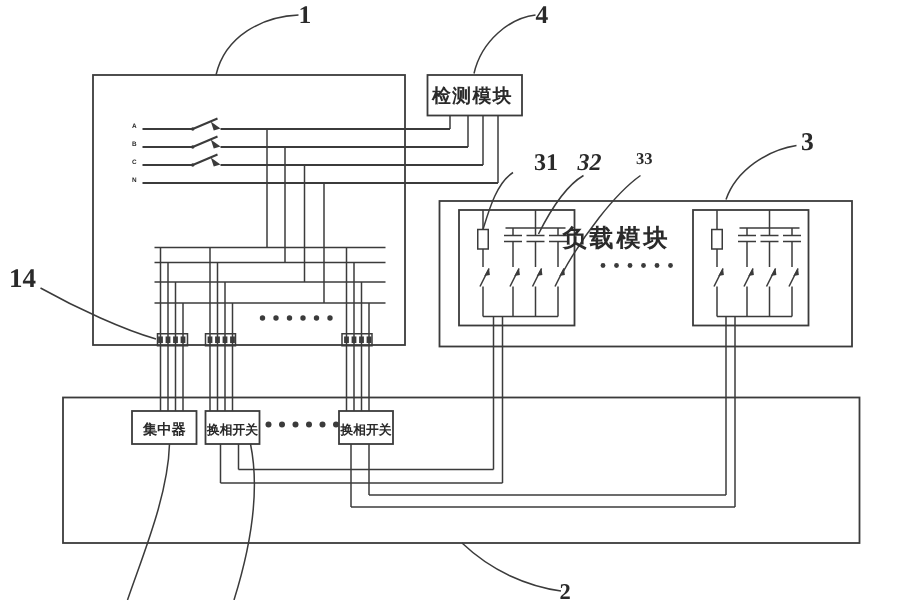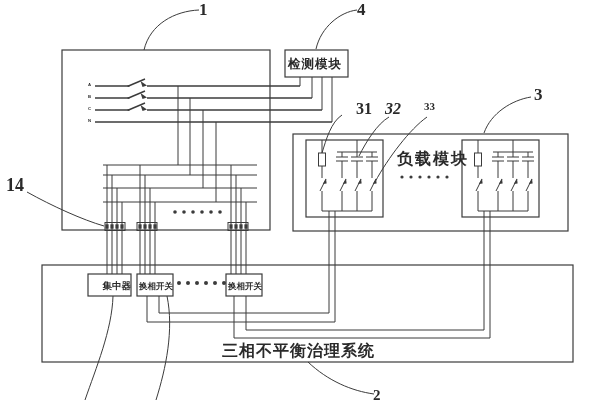--- a/index.html
+++ b/index.html
@@ -3,21 +3,21 @@
 <meta charset="utf-8">
 <style>
   html,body{margin:0;padding:0;background:#fff;width:600px;height:400px;overflow:hidden;}
   #fig{position:relative;width:600px;height:400px;background:#ffffff;
        font-family:"Liberation Sans","DejaVu Sans",sans-serif;color:#2a2a2a;}
   #wires{position:absolute;left:0;top:0;}
   .lbl{position:absolute;white-space:nowrap;color:#2a2a2a;}
   .cjk{font-weight:bold;letter-spacing:2px;}
   .ref{font-family:"Liberation Serif","DejaVu Serif",serif;font-weight:bold;}
   .tiny{font-size:5px;letter-spacing:0;font-weight:bold;transform:scale(.85);transform-origin:left top;}
-  .ctr{text-align:right;}
+  .ctr{text-align:center;}
 </style>
 </head>
 <body>
 
 <div id="fig">
 
 <svg id="wires" width="600" height="400" viewBox="0 0 600 400" stroke="#3b3b3b" fill="none" stroke-width="1">
   <defs>
 
     <g id="capbr">
@@ -191,22 +191,21 @@
     <path d="M 389,117 C 377,124 366,142 359,156"></path>
     <path d="M 427,117 C 410,129 388,158 375,182"></path>
     <path d="M 27,192 C 52,206 83,220 104,226"></path>
     <path d="M 308,362 C 328,381 352,391 374,394"></path>
     <path d="M 113,296 C 112,330 96,368 85,400"></path>
     <path d="M 167,296 C 174,330 166,368 156,400"></path>
   </g>
 </svg>
 
   <div class="lbl cjk" style="left:288px;top:56px;font-size:12.5px;letter-spacing:1px;">检测模块</div>
-  <div class="lbl cjk" style="left:397px;top:149px;font-size:16px;font-family:Liberation Mono, monospace;">负载模块</div>
-  <div class="lbl cjk" style="left:222px;top:341px;font-size:16px;letter-spacing:1px;">三相不平衡治理系统</div>
+  <div class="lbl cjk" style="left:375px;top:149px;font-size:16px;font-family:Liberation Mono, monospace;">负载模块</div>
   <div class="lbl cjk ctr" style="left:88px;top:280px;width:43px;font-size:9.5px;letter-spacing:0;">集中器</div>
   <div class="lbl cjk ctr" style="left:137px;top:281px;width:36px;font-size:8.5px;letter-spacing:0;">换相开关</div>
   <div class="lbl cjk ctr" style="left:226px;top:281px;width:36px;font-size:8.5px;letter-spacing:0;">换相开关</div>
 
   <div class="lbl ref" style="left:199px;top:0px;font-size:17px;">1</div>
   <div class="lbl ref" style="left:357px;top:0px;font-size:17px;">4</div>
   <div class="lbl ref" style="left:534px;top:85px;font-size:17px;">3</div>
   <div class="lbl ref" style="left:340px;top:100px;font-size:16px;margin-left:16px;">31</div>
   <div class="lbl ref" style="left:385px;top:100px;font-size:16px;font-style:italic;">32</div>
   <div class="lbl ref" style="left:424px;top:100px;font-size:11px;">33</div>

